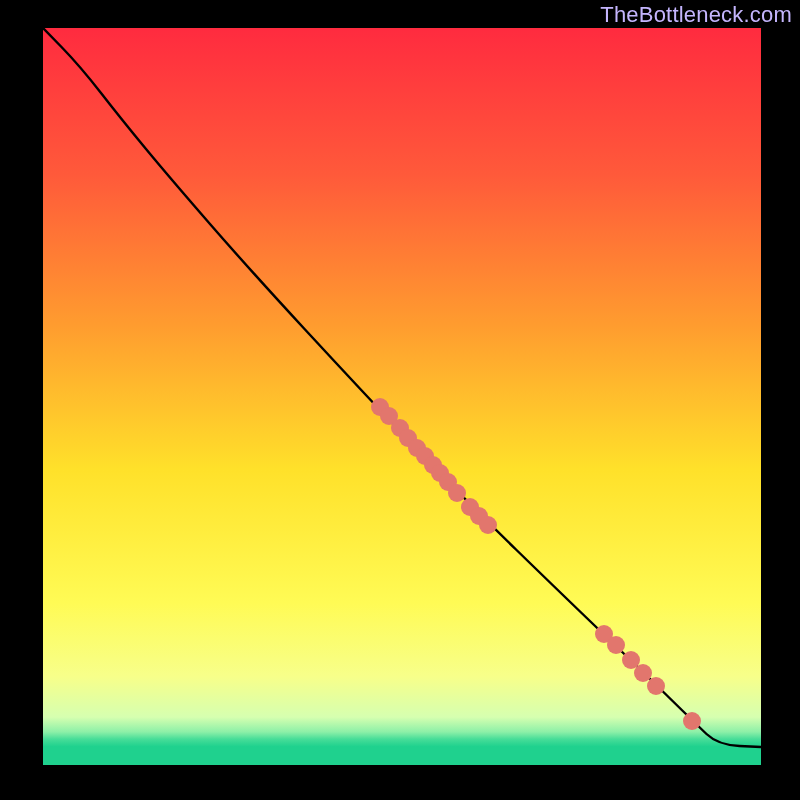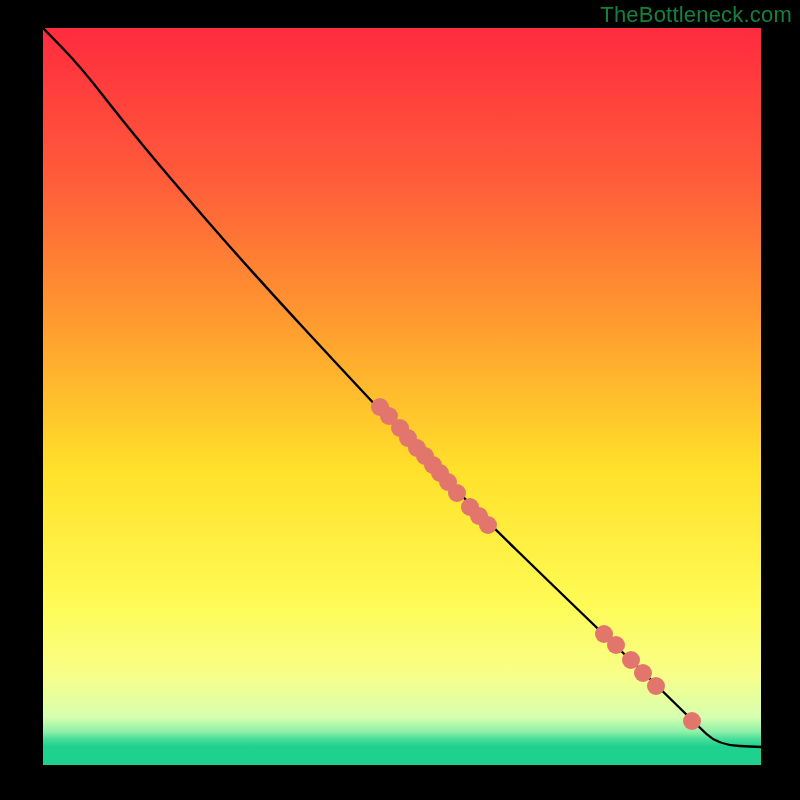--- a/index.html
+++ b/index.html
@@ -13,21 +13,21 @@
   }
   .stage {
     position: relative;
     width: 800px;
     height: 800px;
   }
   .watermark {
     position: absolute;
     top: 2px;
     right: 8px;
-    color: #15803d;
+    color: #c4b5fd;
     font-size: 22px;
     font-weight: 500;
     letter-spacing: 0.2px;
     z-index: 20;
     user-select: none;
   }
   svg {
     position: absolute;
     left: 0;
     top: 0;

